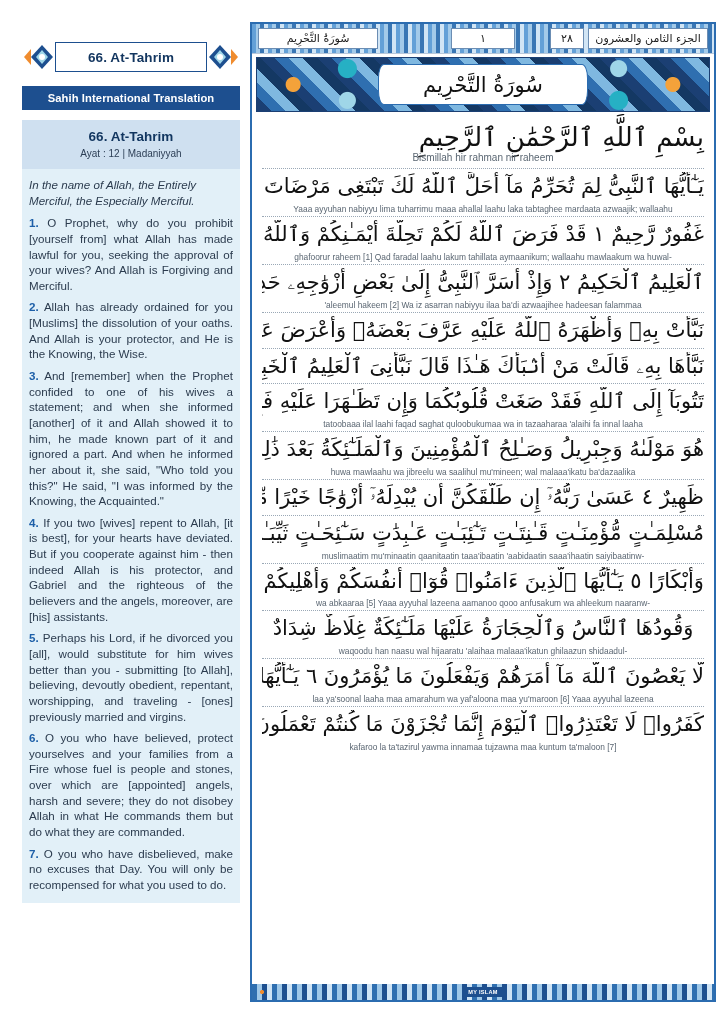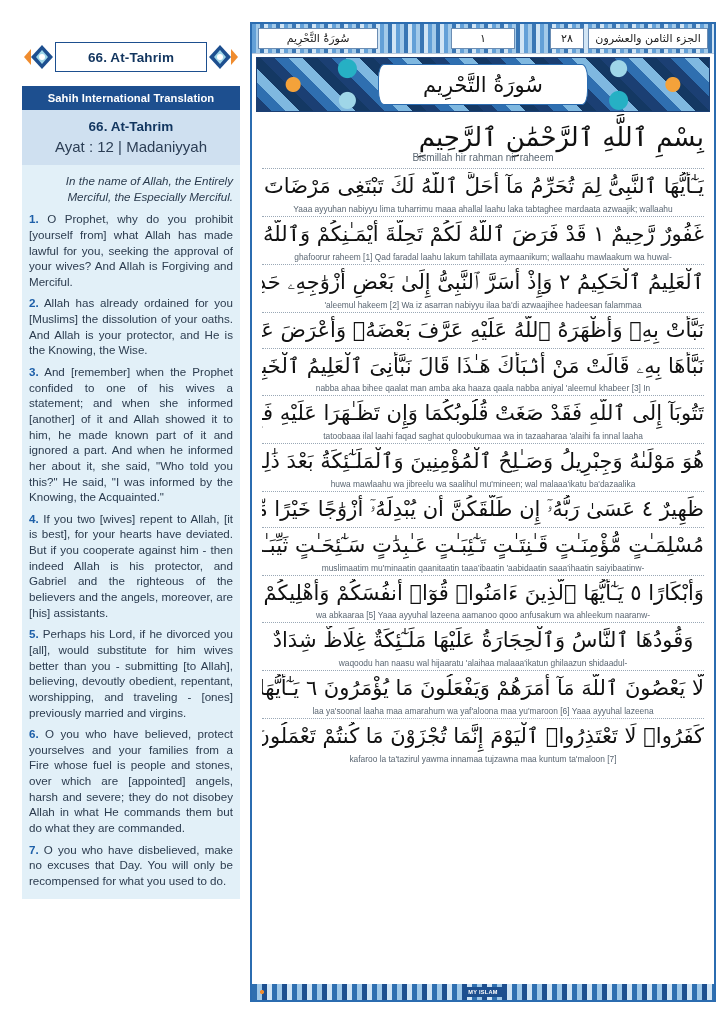--- a/index.html
+++ b/index.html
@@ -34,36 +34,36 @@
     position: absolute; top: 50%; transform: translateY(-50%);
     width: 34px; height: 30px;
   }
   .orn.l { left: 0; }
   .orn.r { right: 0; }
 
   .trans-bar {
     background: #1d4f8f; color: #fff;
     text-align: center; font-size: 11.2px; font-weight: bold;
     padding: 6px 4px; letter-spacing: .1px;
-    margin-bottom: 0;
+    margin-bottom: 10px;
   }
   .info-box {
     background: #cfe0f0; text-align: center;
     padding: 9px 4px 10px 4px;
   }
   .info-title { font-size: 13.5px; font-weight: bold; color: #11355f; }
-  .info-sub { font-size: 15px; color: #2c3e55; margin-top: 4px; }
+  .info-sub { font-size: 10px; color: #2c3e55; margin-top: 4px; }
 
   .body-panel {
     background: #e2f0f8; padding: 8px 7px 10px 7px;
     margin-top: 0;
   }
   .bismillah-en {
     font-style: italic; font-size: 11.6px; color: #2b3b4e;
-    text-align: right; line-height: 1.35; margin-bottom: 7px;
+    text-align: left; line-height: 1.35; margin-bottom: 7px;
   }
   .verse {
     font-size: 11.6px; color: #2b3b4e; line-height: 1.35;
     text-align: justify; margin-bottom: 6px;
   }
   .verse:last-child { margin-bottom: 0; }
   .vnum { color: #1d5fa8; font-weight: bold; }
 
   
   .right-panel {
@@ -246,21 +246,20 @@
       </div>
       <div class="ayah-row">
         <div class="ar">ٱلْعَلِيمُ ٱلْحَكِيمُ ٢ وَإِذْ أَسَرَّ ٱلنَّبِىُّ إِلَىٰ بَعْضِ أَزْوَٰجِهِۦ حَدِيثًا فَلَمَّا</div>
         <div class="tr">'aleemul hakeem  [2]  Wa iz asarran nabiyyu ilaa ba'di azwaajihee hadeesan falammaa</div>
       </div>
       <div class="ayah-row">
         <div class="ar">نَبَّأَتْ بِهِۦ وَأَظْهَرَهُ ٱللَّهُ عَلَيْهِ عَرَّفَ بَعْضَهُۥ وَأَعْرَضَ عَنۢ بَعْضٍۢ فَلَمَّا</div>
       </div>
       <div class="ayah-row">
         <div class="ar">نَبَّأَهَا بِهِۦ قَالَتْ مَنْ أَنۢبَأَكَ هَـٰذَا قَالَ نَبَّأَنِىَ ٱلْعَلِيمُ ٱلْخَبِيرُ ٣ إِن</div>
-        <div class="tr">nabba ahaa bihee qaalat man amba aka haaza qaala nabba aniyal 'aleemul khabeer  [3]  In</div>
       </div>
       <div class="ayah-row">
         <div class="ar">تَتُوبَآ إِلَى ٱللَّهِ فَقَدْ صَغَتْ قُلُوبُكُمَا وَإِن تَظَـٰهَرَا عَلَيْهِ فَإِنَّ ٱللَّهَ</div>
         <div class="tr">tatoobaaa ilal laahi faqad saghat quloobukumaa wa in tazaaharaa 'alaihi fa innal laaha</div>
       </div>
       <div class="ayah-row">
         <div class="ar">هُوَ مَوْلَىٰهُ وَجِبْرِيلُ وَصَـٰلِحُ ٱلْمُؤْمِنِينَ وَٱلْمَلَـٰٓئِكَةُ بَعْدَ ذَٰلِكَ</div>
         <div class="tr">huwa mawlaahu wa jibreelu wa saalihul mu'mineen; wal malaaa'ikatu ba'dazaalika</div>
       </div>
       <div class="ayah-row">

